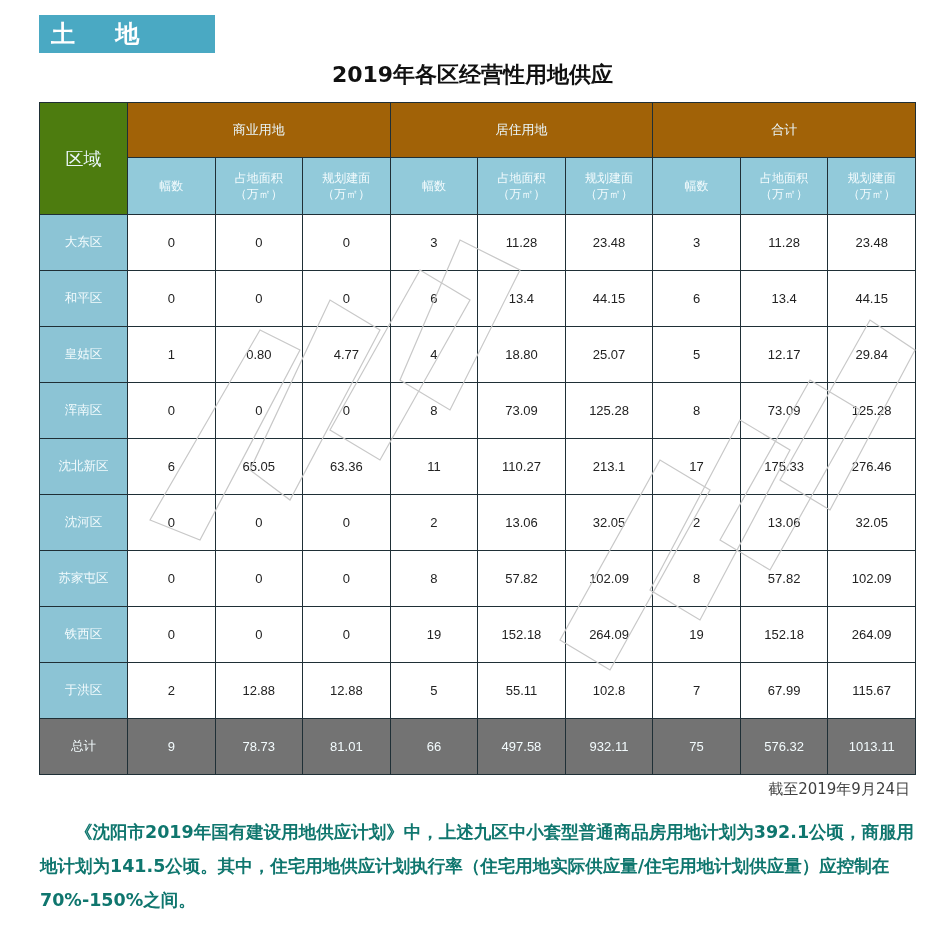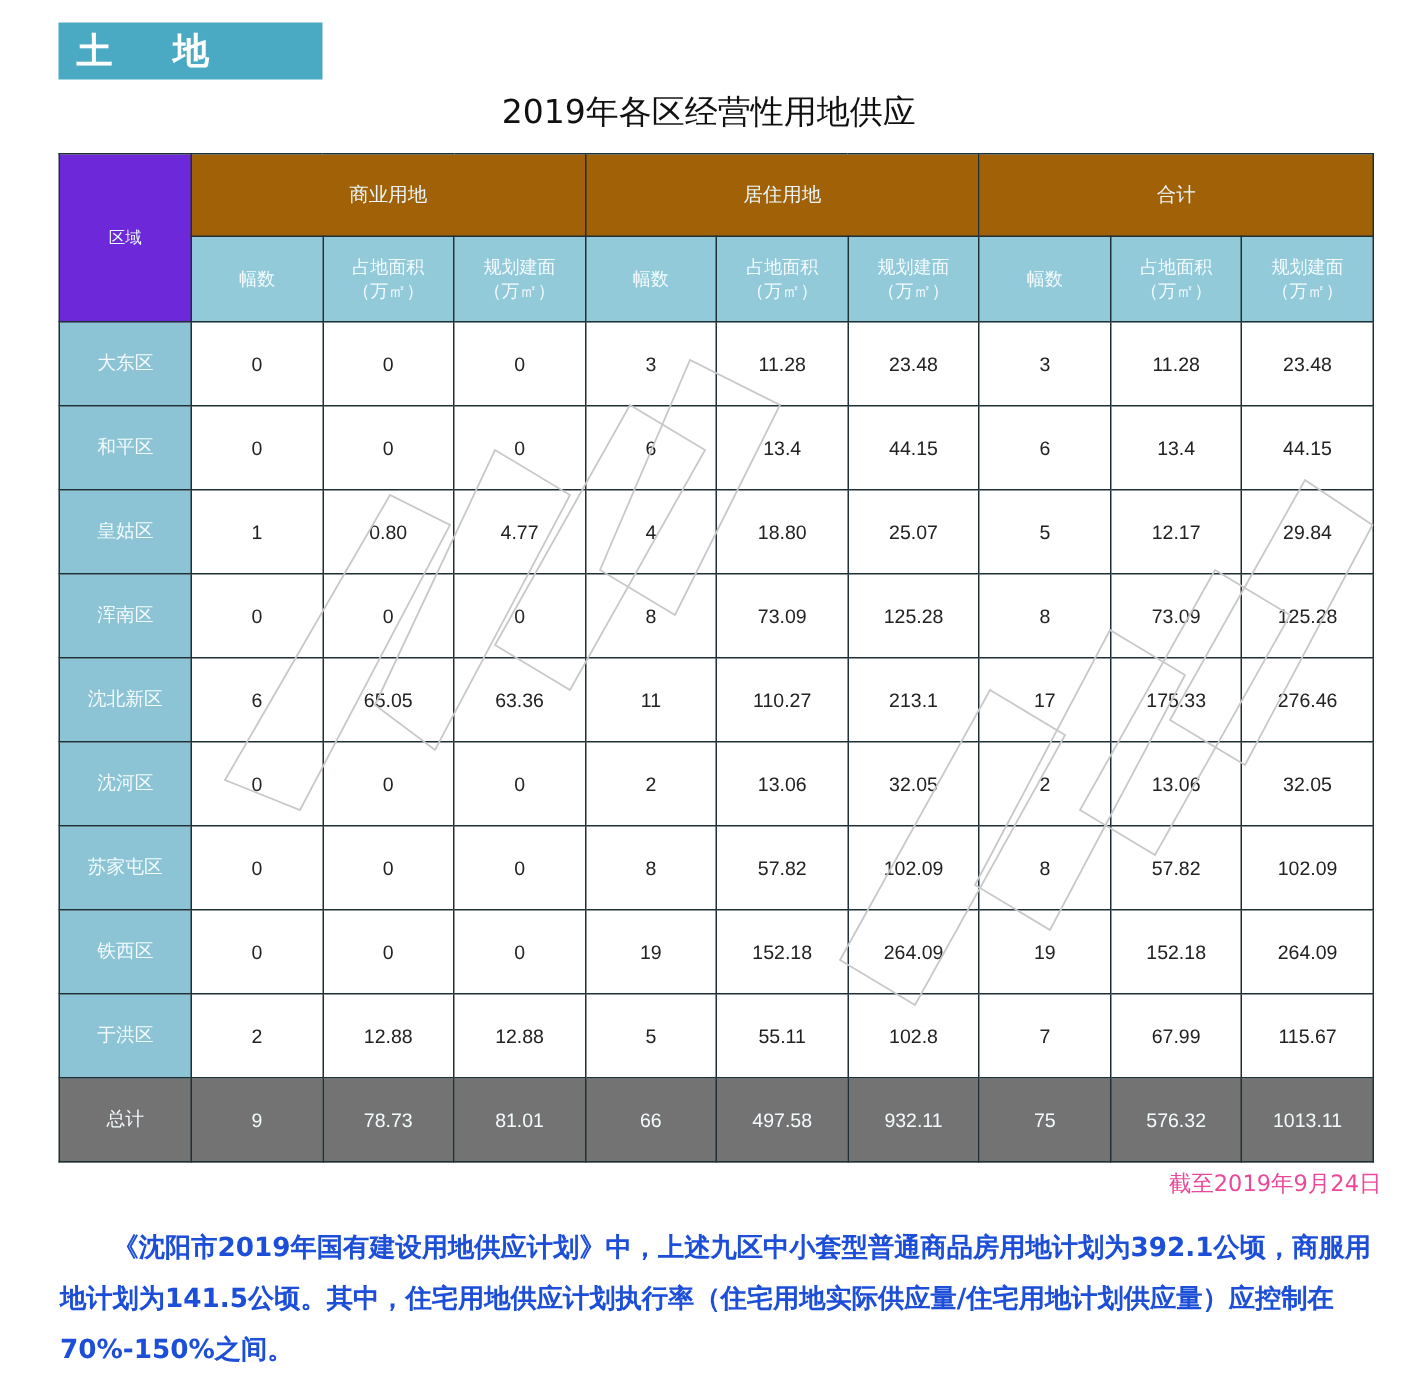--- a/index.html
+++ b/index.html
@@ -1,29 +1,29 @@
 <!DOCTYPE html>
 <html><head>
 <meta charset="utf-8">
 <style>
   html, body { margin:0; padding:0; background:#ffffff; }
   body { width:945px; height:927px; position:relative; overflow:hidden; font-family:"DejaVu Sans", sans-serif; }
   .tag { position:absolute; left:39px; top:15px; width:176px; height:38px; background:#4aa9c3; color:#fff;
          font-weight:bold; font-size:24px; letter-spacing:16px; line-height:38px; text-indent:12px; }
-  .title { position:absolute; left:0; width:945px; top:60px; text-align:center; font-size:22px; font-weight:normal; color:#111; }
+  .title { position:absolute; left:0; width:945px; top:60px; text-align:center; font-size:22px; font-weight:bold; color:#111; }
   table { position:absolute; left:39px; top:102px; width:877px; border-collapse:collapse; table-layout:fixed; }
   td, th { border:1.5px solid #1f2f36; text-align:center; vertical-align:middle; padding:0; font-weight:normal; }
   th.grp { background:#a16207; color:#eaf6fa; font-size:13px; height:54px; }
-  th.region { background:#6d28d9; color:#eaf6fa; font-size:11px; }
+  th.region { background:#4d7c0f; color:#eaf6fa; font-size:18px; }
   th.sub { background:#92cada; color:#f3fbfd; font-size:12px; height:56px; line-height:16px; }
   td { height:55px; font-size:13px; color:#222; background:#fff; font-family:"Liberation Sans", sans-serif; }
   td.rname { background:#8cc4d5; color:#f3fbfd; font-family:"DejaVu Sans", sans-serif; font-size:12.5px;margin-left:20px; }
   tr.total td { background:#737373; color:#f3fbfd; }
-  .asof { position:absolute; right:24px; top:780px; font-size:15px; color:#ec4899; }
-  .para { position:absolute; left:40px; top:815px; width:880px; font-size:17.5px; font-weight:bold; color:#1d4ed8; line-height:34px; text-indent:2em; }
+  .asof { position:absolute; right:35px; top:780px; font-size:15px; color:#404040; }
+  .para { position:absolute; left:40px; top:815px; width:880px; font-size:17.5px; font-weight:bold; color:#0f766e; line-height:34px; text-indent:2em; }
   .wm { position:absolute; left:0; top:0; pointer-events:none; }
 </style>
 </head>
 <body>
 
 <div class="tag">土 地 供 应</div>
 <div class="title">2019年各区经营性用地供应</div>
 
 <table>
   <colgroup>

